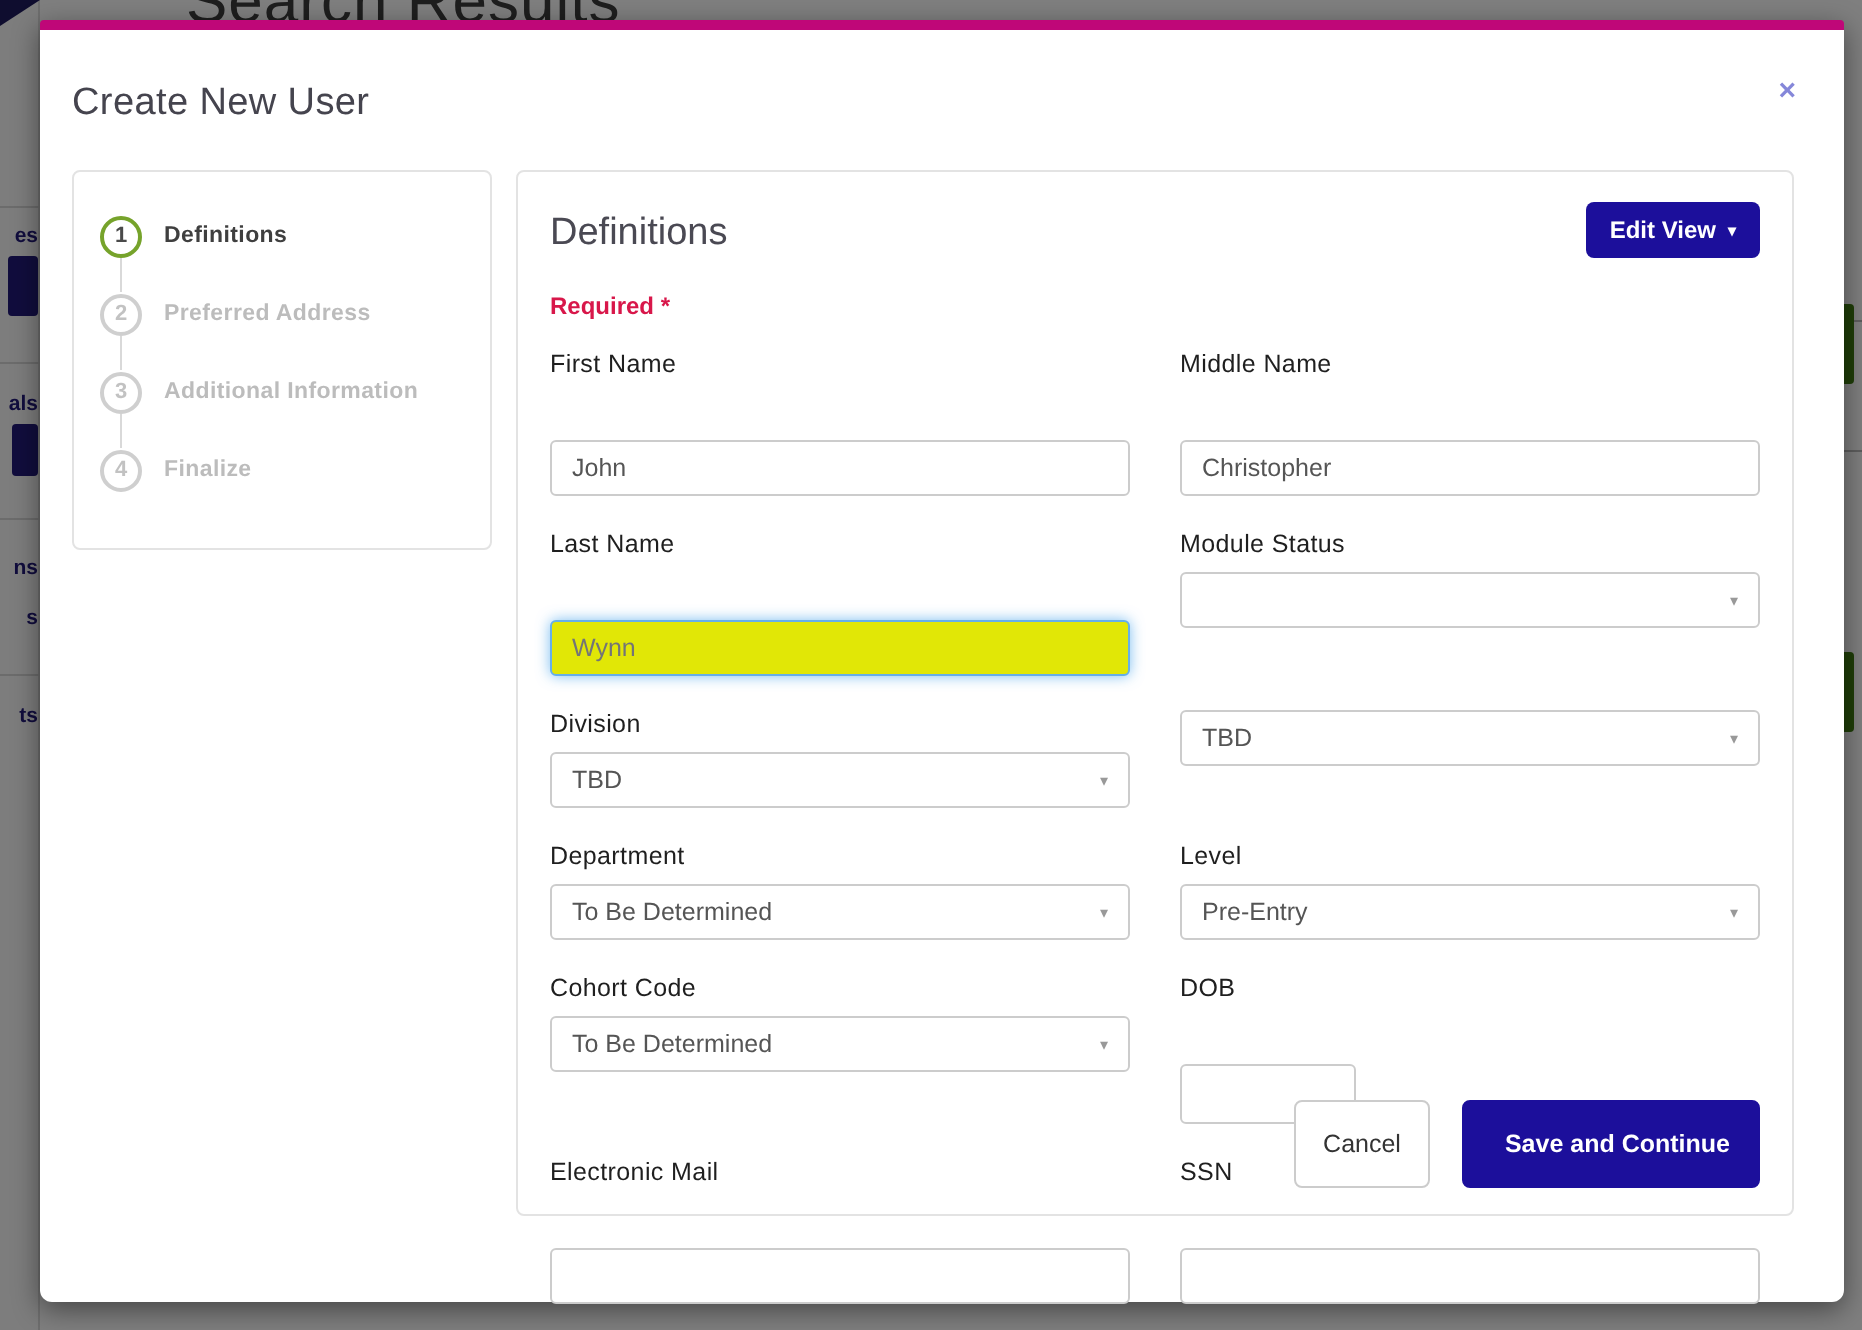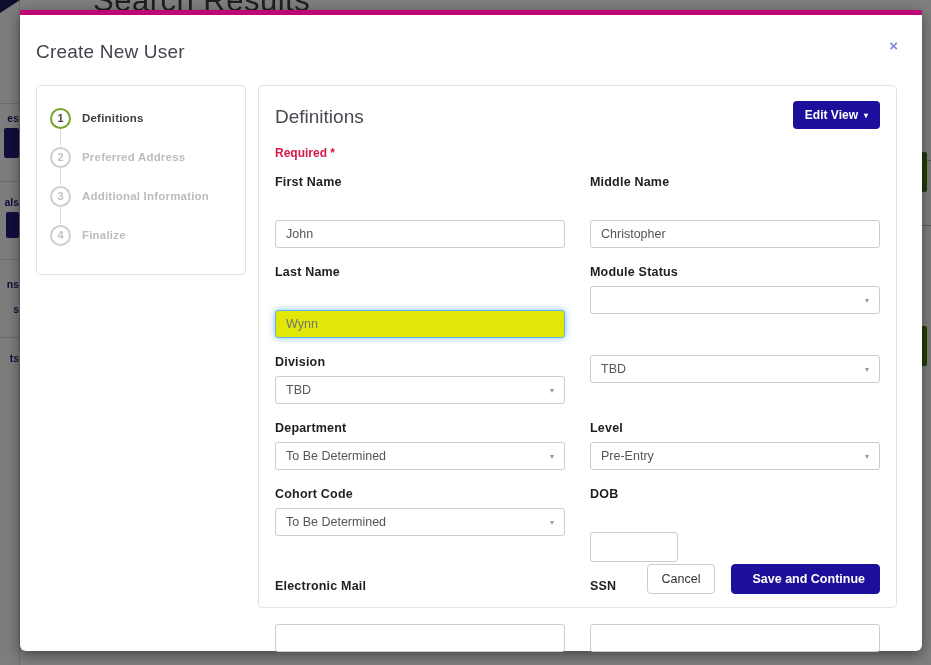--- a/index.html
+++ b/index.html
@@ -52,31 +52,31 @@
                border:1px solid #e3e3e3; border-radius:4px; background:#fff; padding:15px 16px; }
   .form-head { display:flex; justify-content:space-between; align-items:flex-start; }
   .form-heading { font-size:19px; color:#4a4953; font-weight:400; padding-top:5px; }
   .edit-view-btn { background:#1c0f9b; color:#fff; border:none; border-radius:4px; font-family:inherit;
                    font-size:12px; font-weight:700; padding:7px 12px; cursor:pointer; display:flex; align-items:center; gap:6px; }
   .edit-view-btn .caret { font-size:8px; }
   .required-note { margin-top:17px; font-size:12px; font-weight:700; color:#d8174a; }
 
   .grid { margin-top:15px; display:grid; grid-template-columns:1fr 1fr; column-gap:25px; }
   .field { margin-bottom:17px; }
-  .field-label { display:block; font-size:12.5px; font-weight:700; color:#1f1f1f; margin-bottom:7px; letter-spacing:.2px; }
+  .field-label { display:block; font-size:12.5px; font-weight:400; color:#1f1f1f; margin-bottom:7px; letter-spacing:.2px; }
   .control { width:100%; height:28px; border:1px solid #ccc; border-radius:3px; background:#fff;
              font-family:inherit; font-size:12.5px; color:#555; padding:0 10px; }
   input.control { outline:none;margin-top:24px; }
   .select { display:flex; align-items:center; cursor:pointer; }
   .select .sel-caret { margin-left:auto; color:#999; font-size:8px; }
   .highlight input.control { background:#e1e706; border:1px solid #66afe9; box-shadow:0 0 7px rgba(82,168,236,.75); color:#737577; }
   .dob-input { width:88px; height:30px; }
 
   .form-footer { position:absolute; right:16px; bottom:13px; display:flex; gap:16px; }
-  .btn { height:30px; border-radius:4px; font-family:inherit; font-size:12.5px; padding:0 14px; cursor:pointer; }
+  .btn { height:44px; border-radius:4px; font-family:inherit; font-size:12.5px; padding:0 14px; cursor:pointer; }
   .btn-cancel { background:#fff; border:1px solid #ccc; color:#333; }
   .btn-save { background:#1c0f9b; border:1px solid #1c0f9b; color:#fff; font-weight:700;padding-left:20px; }
 </style>
 </head>
 <body>
 
 <div class="page">
   <div class="page-title">Search Results</div>
   <div class="sidebar">
     <div class="side-rule" style="top:103px"></div>

